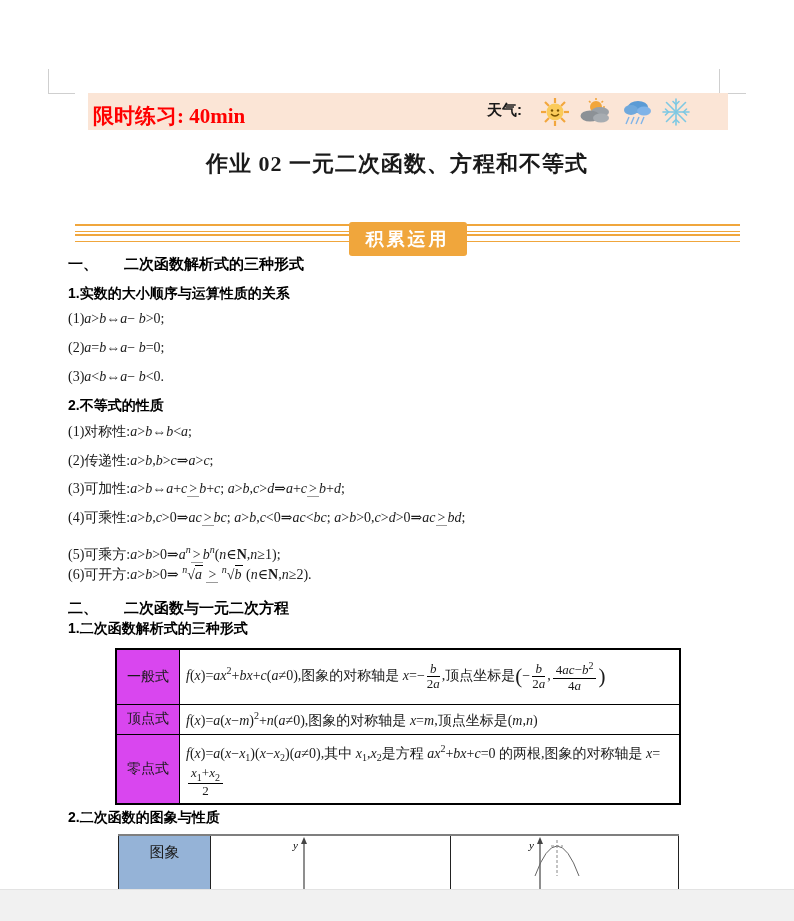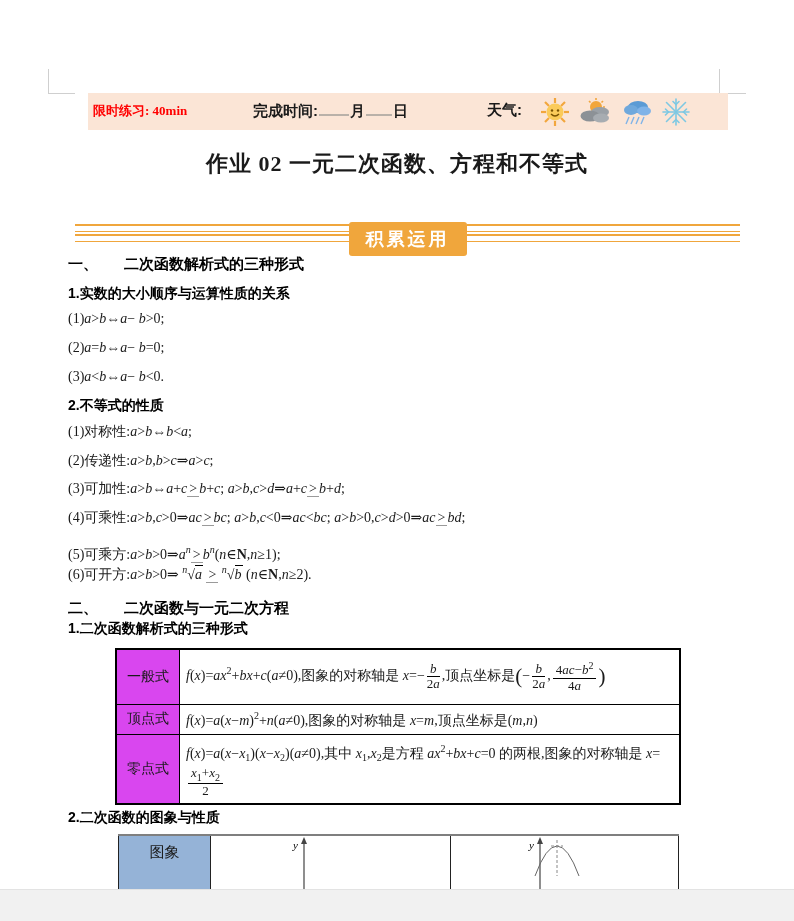--- a/index.html
+++ b/index.html
@@ -6,21 +6,21 @@
   body{width:794px;height:921px;background:#ffffff;overflow:hidden;position:relative;
        font-family:"Liberation Serif","DejaVu Serif",serif;color:#1a1a1a;}
 
   
   .crop{position:absolute;width:26px;height:24px;border-left:1px solid #cfcfcf;border-bottom:1px solid #cfcfcf;}
   .crop-l{left:48px;top:69px;}
   .crop-r{left:719px;top:69px;}
 
   
   .hbar{position:absolute;left:88px;top:93px;width:640px;height:37px;background:#FBE5D6;}
-  .hb-timed{position:absolute;left:5px;top:9px;font-size:13px;font-weight:bold;color:#FF0000;}
+  .hb-timed{position:absolute;left:5px;top:9px;font-size:21px;font-weight:bold;color:#FF0000;}
   .hb-comp{position:absolute;left:165px;top:8px;font-size:15px;font-weight:bold;
            font-family:"Liberation Sans","DejaVu Sans",sans-serif;}
   .blank{display:inline-block;width:30px;height:13px;border-bottom:2px solid #b9b1a9;margin:0 1px;}
   .hb-weather{position:absolute;left:399px;top:8px;font-size:15px;font-weight:bold;
               font-family:"Liberation Sans","DejaVu Sans",sans-serif;}
   .wicons{position:absolute;left:452px;top:4px;display:flex;gap:9px;}
   .wicons svg{display:block;}
 
   
   .doc-title{position:absolute;left:0;top:149px;width:794px;text-align:center;
@@ -75,21 +75,20 @@
 </head>
 <body>
 
 <div class="page">
 
   <div class="crop crop-l"></div>
   <div class="crop crop-r"></div>
 
   <div class="hbar">
     <span class="hb-timed"><span>限时练习:</span> <span>40min</span></span>
-    <span class="hb-comp"><span>完成时间:</span><span class="blank"></span><span>月</span><span class="blank" style="width:26px;"></span><span>日</span></span>
     <span class="hb-weather">天气:</span>
     <span class="wicons">
       <span>
         <svg width="30" height="30" viewBox="0 0 30 30">
           <g stroke="#F2A63C" stroke-width="2.2">
             <line x1="15" y1="1" x2="15" y2="6"></line>
               <line x1="15" y1="24" x2="15" y2="29"></line>
             <line x1="1" y1="15" x2="6" y2="15"></line>
               <line x1="24" y1="15" x2="29" y2="15"></line>
             <line x1="5" y1="5" x2="9" y2="9"></line>

